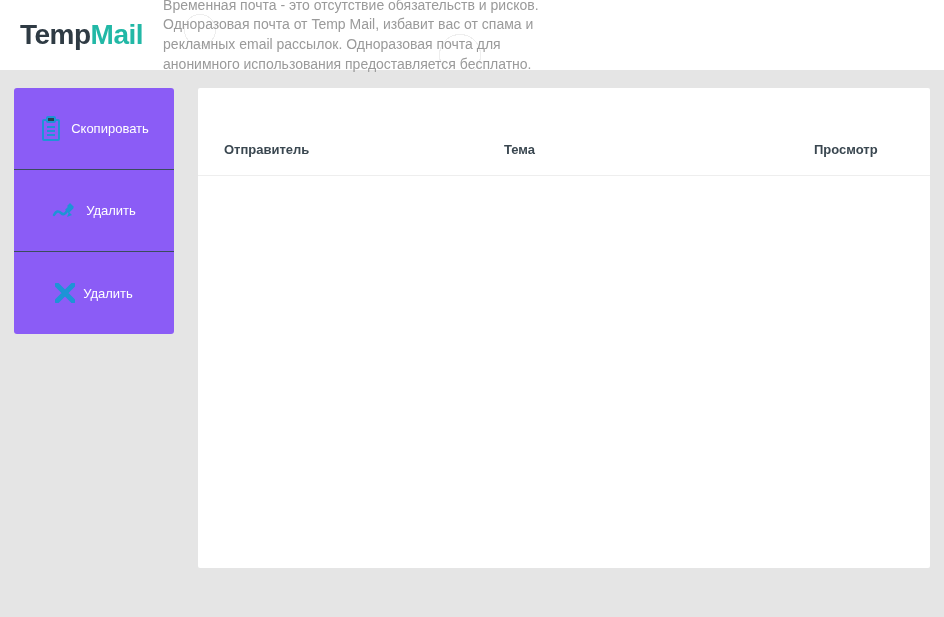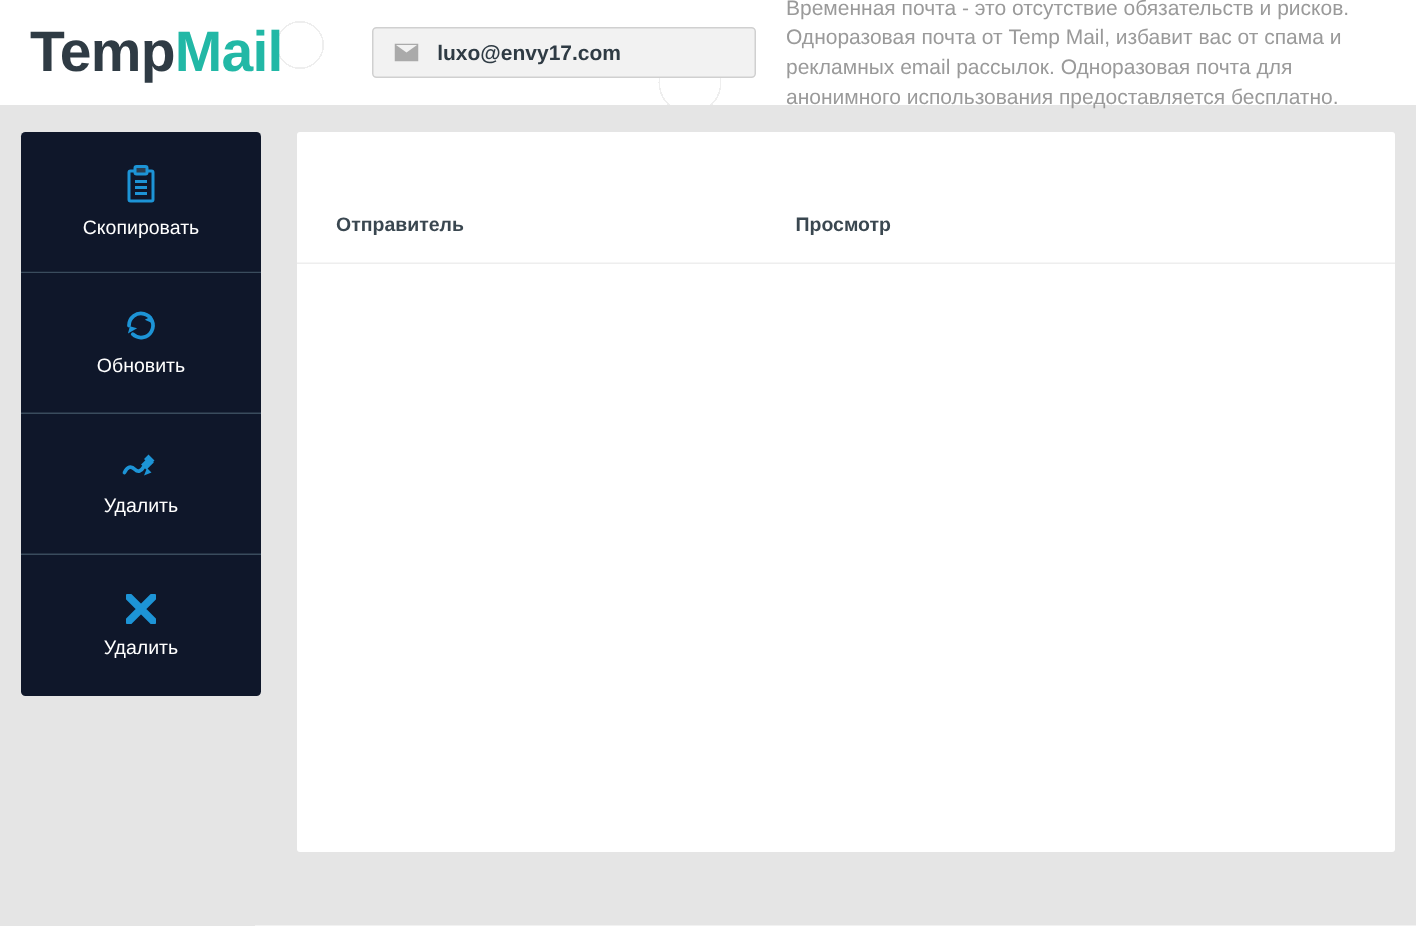--- a/index.html
+++ b/index.html
@@ -20,21 +20,21 @@
 }
 .header-bg {
   position: absolute;
   inset: 0;
   opacity: 0.08;
   pointer-events: none;
   background-image: radial-gradient(circle at 200px 30px, transparent 15px, #333 15px, #333 16px, transparent 16px),
                     radial-gradient(circle at 460px 55px, transparent 20px, #333 20px, #333 21px, transparent 21px);
 }
 .logo {
-  font-size: 38px;
+  font-size: 28px;
   font-weight: 700;
   letter-spacing: -0.5px;
   z-index: 1;
 }
 .logo .temp { color: #2f3b44; }
 .logo .mail { color: #22b8a6; }
 .email-box {
   margin-left: 60px;
   display: flex;
   align-items: center;
@@ -69,27 +69,26 @@
   padding: 18px 14px;
   gap: 24px;
 }
 
 .sidebar {
   width: 160px;
   display: flex;
   flex-direction: column;
 }
 .side-btn {
-  background: #0f172a;
+  background: #8b5cf6;
   color: #ffffff;
   display: flex;
-  flex-direction: column;
   align-items: center;
   justify-content: center;
-  height: 94px;
+  height: 82px;
   border-bottom: 1px solid #3a4c5d;
   cursor: pointer;
   font-size: 13px;
   gap: 8px;
 }
 .side-btn:first-child { border-radius: 3px 3px 0 0; }
 .side-btn:last-child { border-bottom: none; border-radius: 0 0 3px 3px; }
 .side-btn .icon { color: #1d94d6; display: flex; }
 .side-btn .lbl { color: #fff; }
 
@@ -103,68 +102,49 @@
   display: flex;
   padding: 18px 26px;
   border-bottom: 1px solid #eee;
   font-size: 13px;
   font-weight: 700;
   color: #3a4750;
   margin-top: 36px;
 }
 .col-sender { flex: 0 0 280px; }
 .col-subject { flex: 1; }
-.col-view { flex: 0 0 90px; text-align: right; }
+.col-view { flex: 0 0 90px; text-align: left; }
 </style>
 </head>
 <body>
 
 <div class="header">
   <div class="header-bg"></div>
   <div class="logo">
     <span class="temp">Temp</span><span class="mail">Mail</span>
-  </div>
-  <div class="email-box">
-    <span class="email-icon">
-      <svg width="16" height="12" viewBox="0 0 16 12">
-          <path fill="currentColor" d="M0 0h16v12H0z M1 1l7 5 7-5v10H1z"></path>
-          <path fill="#f2f2f2" d="M1 1h14L8 6z"></path>
-        </svg>
-    </span>
-    <span class="email-text">luxo@envy17.com</span>
   </div>
   <div class="desc">Временная почта - это отсутствие обязательств и рисков. Одноразовая почта от Temp Mail, избавит вас от спама и рекламных email рассылок. Одноразовая почта для анонимного использования предоставляется бесплатно.</div>
 </div>
 
 <div class="content">
   <div class="sidebar">
 
     <div class="side-btn">
       <span class="icon">
         <svg width="24" height="26" viewBox="0 0 24 26" fill="none" stroke="currentColor" stroke-width="2">
           <rect x="4" y="4" width="16" height="20" rx="1"></rect>
           <rect x="8" y="1" width="8" height="5" rx="1" fill="#2c3e4f"></rect>
           <line x1="8" y1="11" x2="16" y2="11"></line>
           <line x1="8" y1="15" x2="16" y2="15"></line>
           <line x1="8" y1="19" x2="16" y2="19"></line>
         </svg>
       </span>
       <span class="lbl">Скопировать</span>
     </div>
 
-    <div class="side-btn">
-      <span class="icon">
-        <svg width="22" height="22" viewBox="0 0 22 22" fill="none" stroke="currentColor" stroke-width="2.5">
-          <path d="M3 11a8 8 0 1 1 2.5 5.8" stroke-linecap="round"></path>
-          <path d="M3 17v-5h5" fill="currentColor" stroke="none" transform="rotate(15 5 14)"></path>
-          <polygon points="17,5 21,9 14,9" fill="currentColor" stroke="none" transform="rotate(25 18 7)"></polygon>
-        </svg>
-      </span>
-      <span class="lbl">Обновить</span>
-    </div>
 
     <div class="side-btn">
       <span class="icon">
         <svg width="26" height="20" viewBox="0 0 26 20" fill="currentColor">
           <path d="M2 14 Q 5 8 9 12 Q 12 15 15 10" fill="none" stroke="currentColor" stroke-width="2.5" stroke-linecap="round"></path>
           <path d="M18 2 l4 4 -3 3 -4-4z M17 11 l-2 5 5-2z"></path>
           <rect x="15" y="5" width="5" height="7" transform="rotate(45 18 8)"></rect>
         </svg>
       </span>
       <span class="lbl">Удалить</span>
@@ -177,16 +157,17 @@
         </svg>
       </span>
       <span class="lbl">Удалить</span>
     </div>
 
   </div>
 
   <div class="mail-panel">
     <div class="mail-header">
       <div class="col-sender">Отправитель</div>
+      <div class="col-subject">Тема</div>
       <div class="col-view">Просмотр</div>
     </div>
   </div>
 </div>
 
 </body></html>

